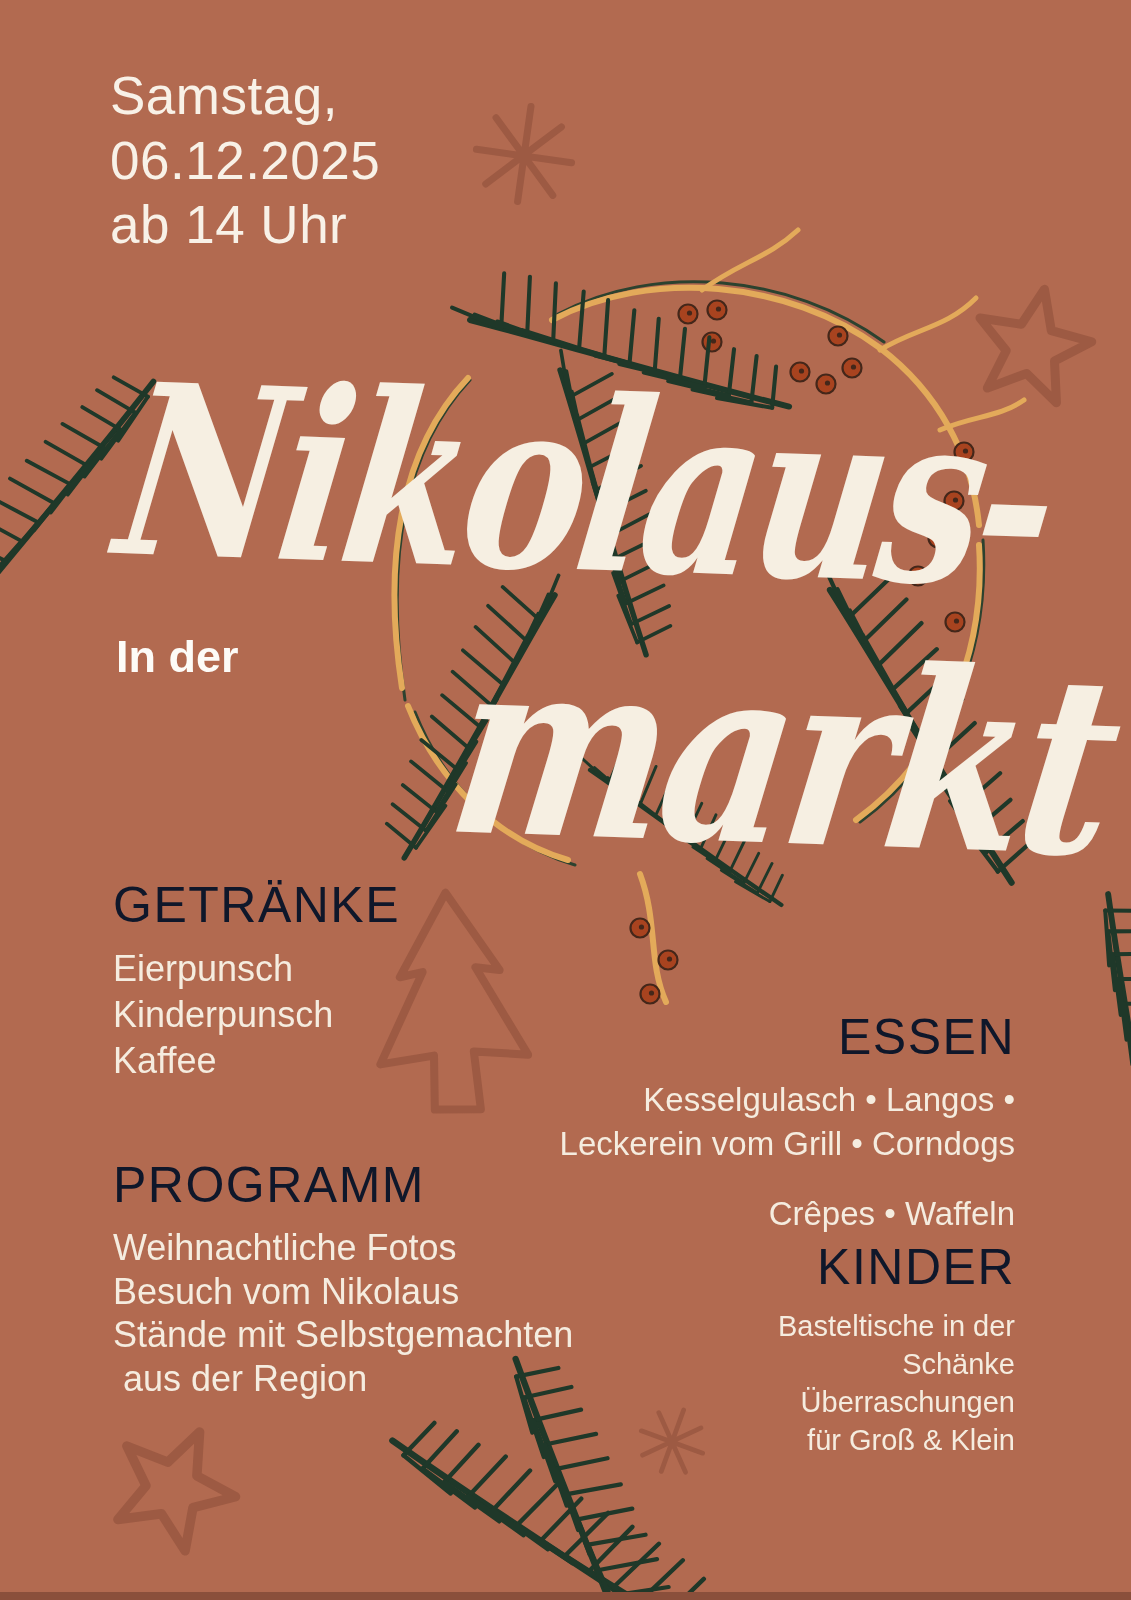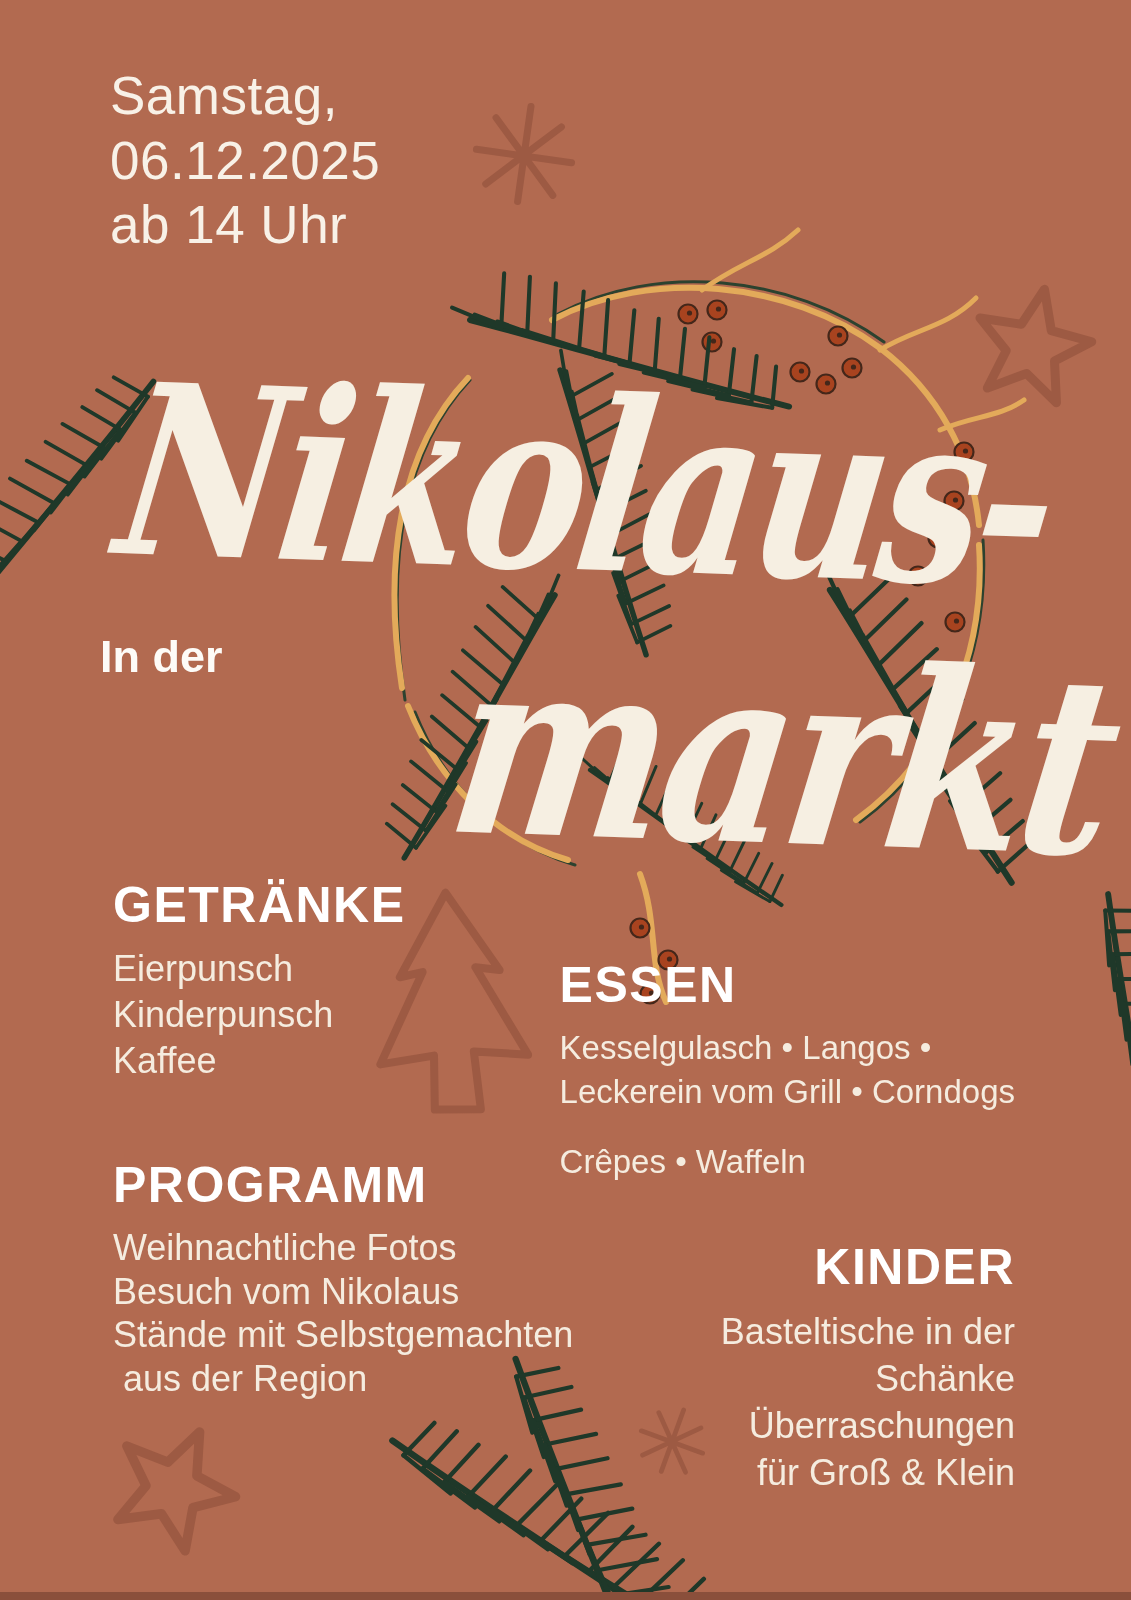--- a/index.html
+++ b/index.html
@@ -15,36 +15,36 @@
     color:#f8f1e7; font-weight:400; letter-spacing:.5px; }
 
   .title-line { position:absolute; z-index:2; font-family:"DejaVu Serif", serif;
     font-style:italic; font-weight:bold; color:#f6efe2; white-space:nowrap;
     transform-origin:left top; letter-spacing:-6px; line-height:1; }
   .title-1 { left:140px; top:352px; font-size:182px;
     transform:rotate(2deg) skewX(-6deg) scaleY(1.3); }
   .title-2 { left:474px; top:622px; font-size:202px;
     transform:rotate(2deg) skewX(-6deg) scaleY(1.22); }
 
-  .venue { left:100px; top:630px; z-index:3; font-weight:700; font-size:45px;
+  .venue { left:116px; top:630px; z-index:3; font-weight:700; font-size:45px;
     line-height:1.2; color:#fdfbf7; }
 
   .section { z-index:2; }
-  .section-heading { font-size:50px; font-weight:700; letter-spacing:1.5px;
-    color:#ffffff; margin:0 0 12px 0; }
+  .section-heading { font-size:50px; font-weight:400; letter-spacing:1.5px;
+    color:#0f172a; margin:0 0 12px 0; }
   .section-list { font-size:36px; line-height:1.28; color:#f5ecdf; }
   .drinks { left:113px; top:876px; }
-  .food { right:116px; top:956px; text-align:left; }
+  .food { right:116px; top:1008px; text-align:right; }
   .food .section-list { font-size:33px; line-height:1.34; }
   .food-extra { margin-top:26px; }
   .program { left:113px; top:1156px; }
   .program .section-list { line-height:1.21; }
   .program-indent { padding-left:10px; }
   .kids { right:116px; top:1238px; text-align:right; }
-  .kids .section-list { font-size:36px; line-height:1.31; }
+  .kids .section-list { font-size:29px; line-height:1.31; }
 </style>
 </head>
 <body>
 
 <div class="poster">
 
   <svg class="decor-svg" viewBox="0 0 1131 1600" aria-hidden="true">
     <defs>
       <g id="branch" fill="none" stroke="#1f3829" stroke-linecap="round">
         <path stroke-width="5" d="M6,134 C70,102 160,62 254,14"></path>

